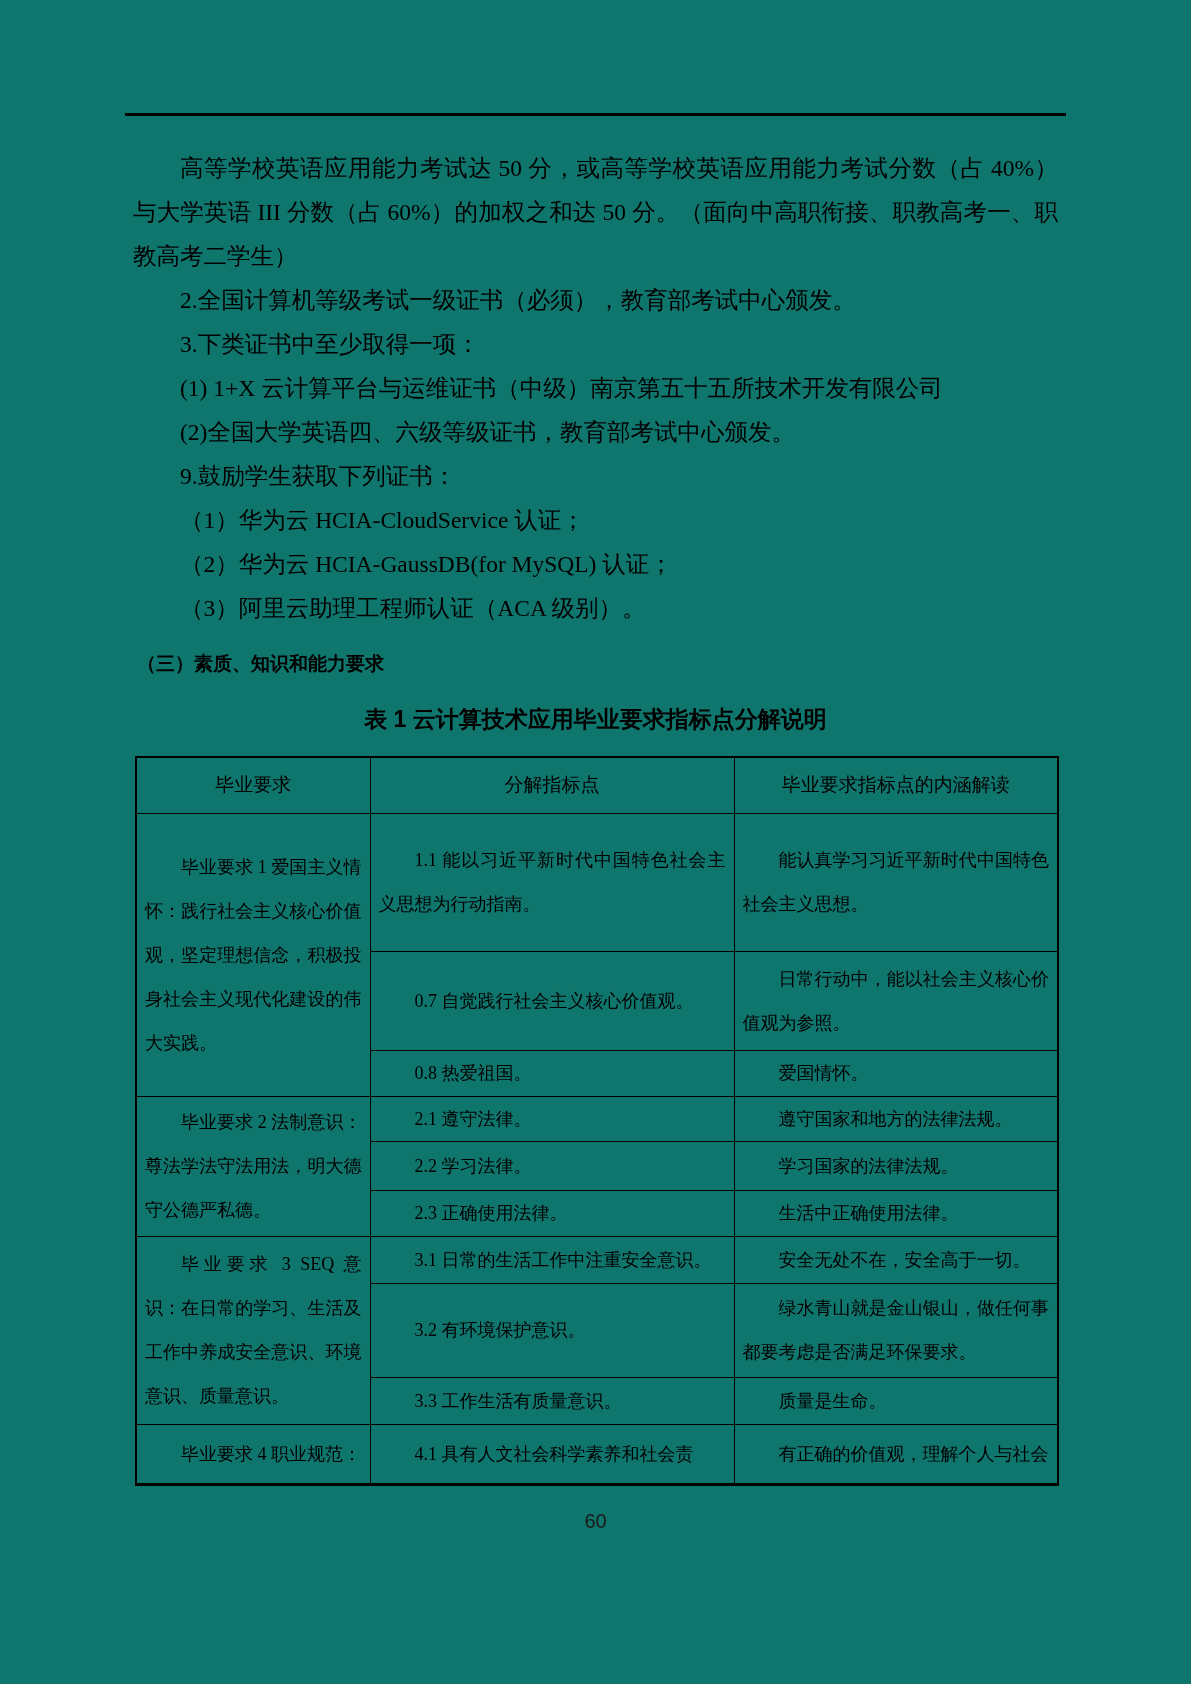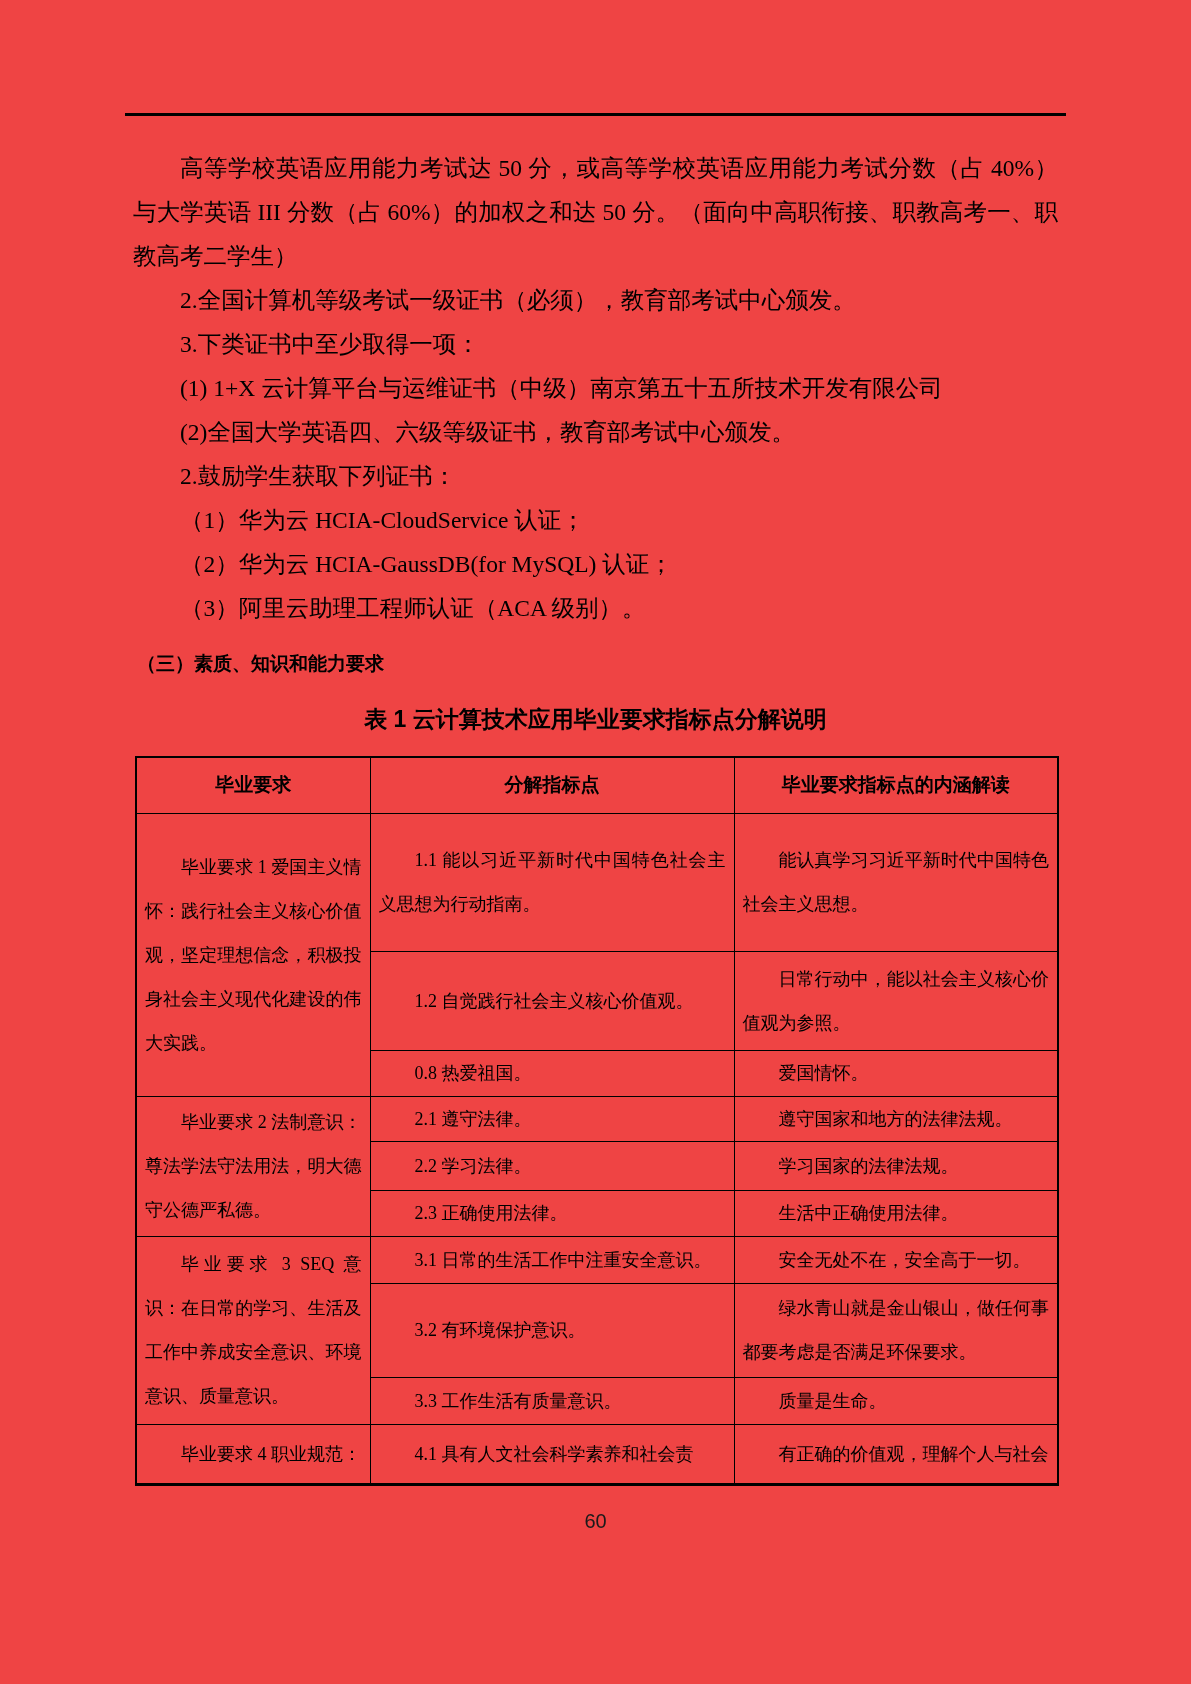--- a/index.html
+++ b/index.html
@@ -1,20 +1,20 @@
 <!DOCTYPE html>
 <html><head>
 <meta charset="utf-8">
 <style>
   * { margin:0; padding:0; box-sizing:border-box; }
   html,body { background:#ffffff; }
   .page {
     position:relative;
     width:1191px; height:1684px;
-    background:#ef4444;
+    background:#0f766e;
     color:#000;
     font-family:"Liberation Serif","DejaVu Serif",serif;
     overflow:hidden;
   }
   .top-rule {
     position:absolute;
     left:125px; top:113px;
     width:941px; height:3px;
     background:#000;
   }
@@ -55,21 +55,21 @@
     border-bottom-width:3px;
   }
   table.req-table th, table.req-table td {
     border:1px solid #000;
     padding:0 8px;
     vertical-align:middle;
     overflow:hidden;
   }
   table.req-table th {
     font-family:"Liberation Sans","DejaVu Sans",sans-serif;
-    font-weight:bold;
+    font-weight:normal;
     font-size:19px;
     text-align:center;
   }
   table.req-table td {
     font-size:18px;
     line-height:44px;
     text-align:justify;
     text-indent:2em;
     margin-top:36px;
   }
@@ -101,21 +101,21 @@
 
   <div class="top-rule"></div>
 
   <div class="content">
 
     <p class="body-text">高等学校英语应用能力考试达 50 分，或高等学校英语应用能力考试分数（占 40%）与大学英语 III 分数（占 60%）的加权之和达 50 分。（面向中高职衔接、职教高考一、职教高考二学生）</p>
     <p class="body-text">2.全国计算机等级考试一级证书（必须），教育部考试中心颁发。</p>
     <p class="body-text">3.下类证书中至少取得一项：</p>
     <p class="body-text">(1) 1+X 云计算平台与运维证书（中级）南京第五十五所技术开发有限公司</p>
     <p class="body-text">(2)全国大学英语四、六级等级证书，教育部考试中心颁发。</p>
-    <p class="body-text">2.鼓励学生获取下列证书：</p>
+    <p class="body-text">9.鼓励学生获取下列证书：</p>
     <p class="body-text">（1）华为云 HCIA-CloudService 认证；</p>
     <p class="body-text">（2）华为云 HCIA-GaussDB(for MySQL) 认证；</p>
     <p class="body-text">（3）阿里云助理工程师认证（ACA 级别）。</p>
 
     <h2 class="section-heading">（三）素质、知识和能力要求</h2>
 
     <div class="table-title">表 1 云计算技术应用毕业要求指标点分解说明</div>
 
     <table class="req-table">
       <colgroup>
@@ -130,21 +130,21 @@
           <th>毕业要求指标点的内涵解读</th>
         </tr>
       </thead>
       <tbody>
         <tr class="r-11">
           <td rowspan="3">毕业要求 1 爱国主义情怀：践行社会主义核心价值观，坚定理想信念，积极投身社会主义现代化建设的伟大实践。</td>
           <td>1.1 能以习近平新时代中国特色社会主义思想为行动指南。</td>
           <td>能认真学习习近平新时代中国特色社会主义思想。</td>
         </tr>
         <tr class="r-12">
-          <td>1.2 自觉践行社会主义核心价值观。</td>
+          <td>0.7 自觉践行社会主义核心价值观。</td>
           <td>日常行动中，能以社会主义核心价值观为参照。</td>
         </tr>
         <tr class="r-13">
           <td>0.8 热爱祖国。</td>
           <td>爱国情怀。</td>
         </tr>
 
         <tr class="r-21">
           <td rowspan="3">毕业要求 2 法制意识：尊法学法守法用法，明大德守公德严私德。</td>
           <td>2.1 遵守法律。</td>

